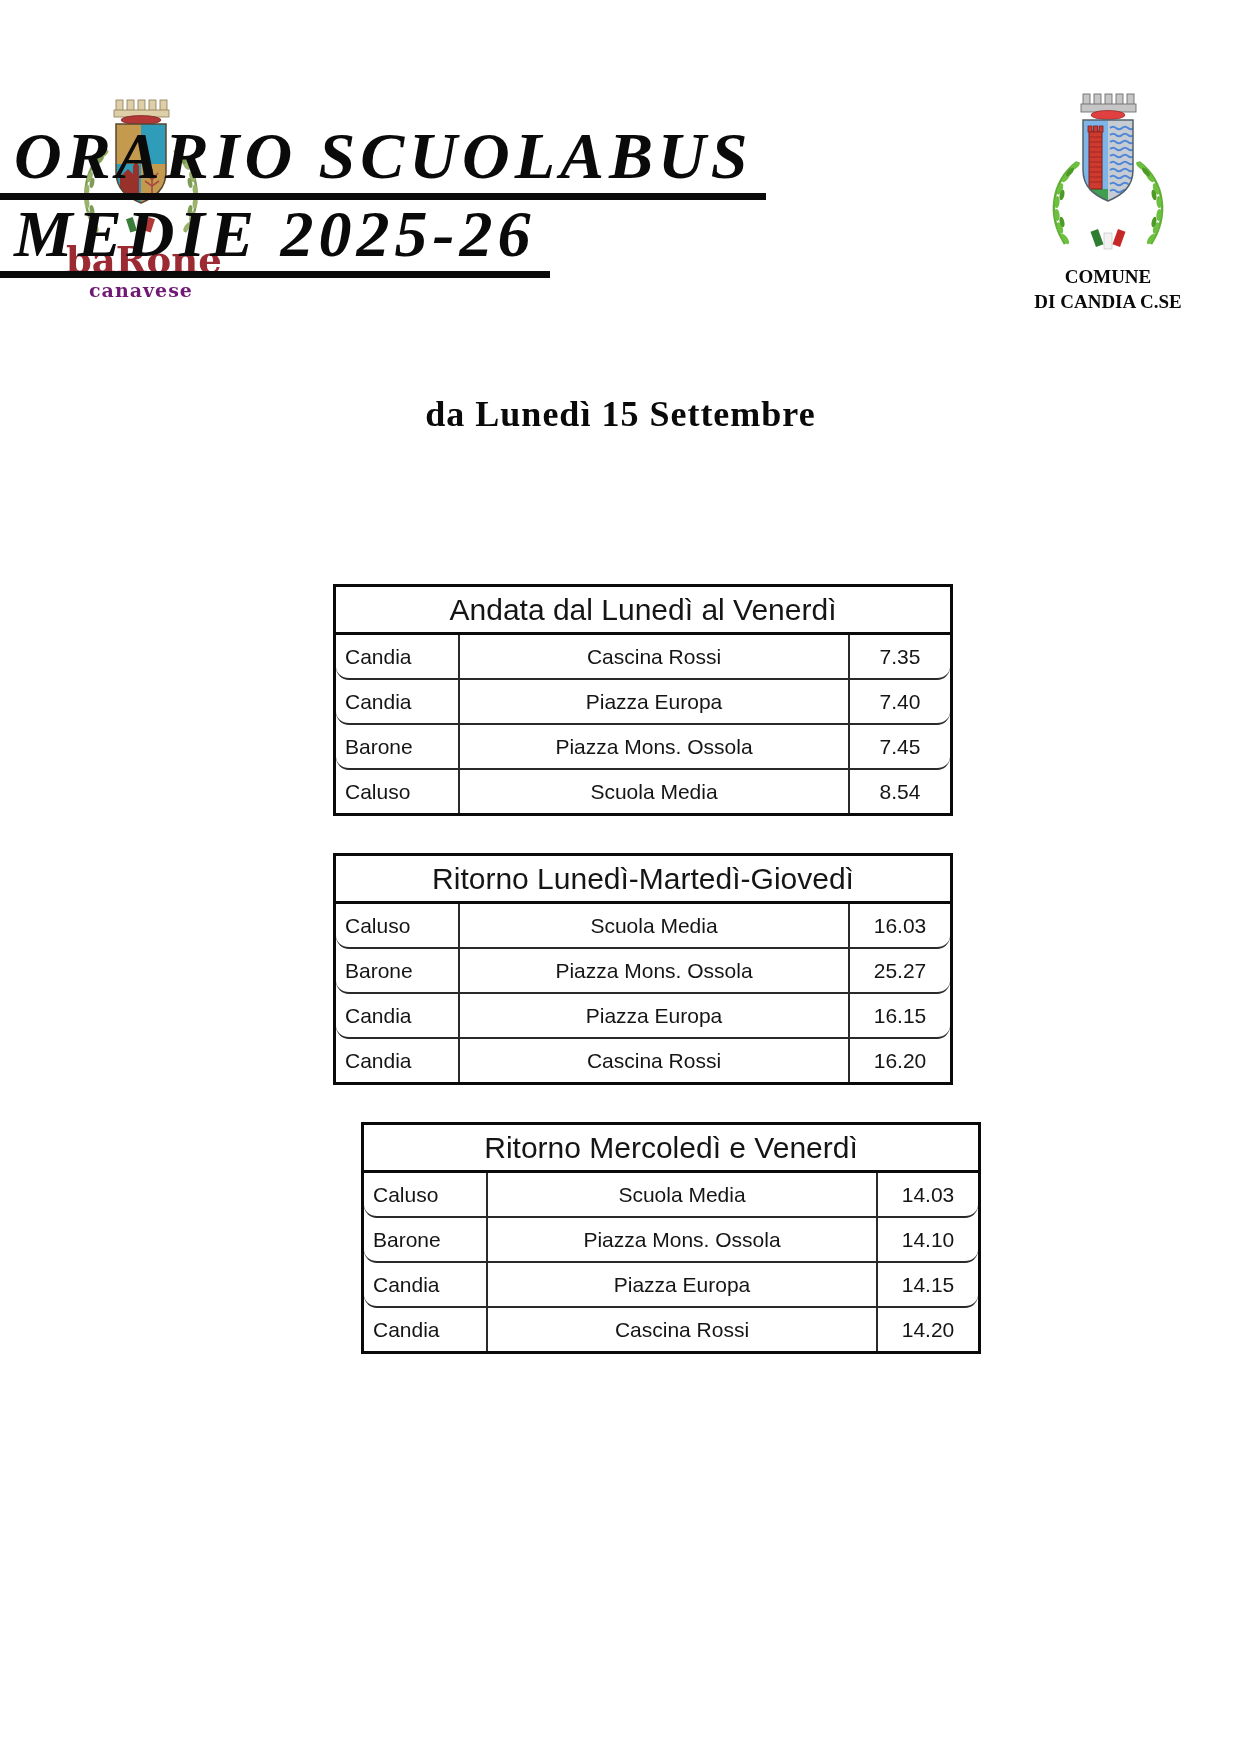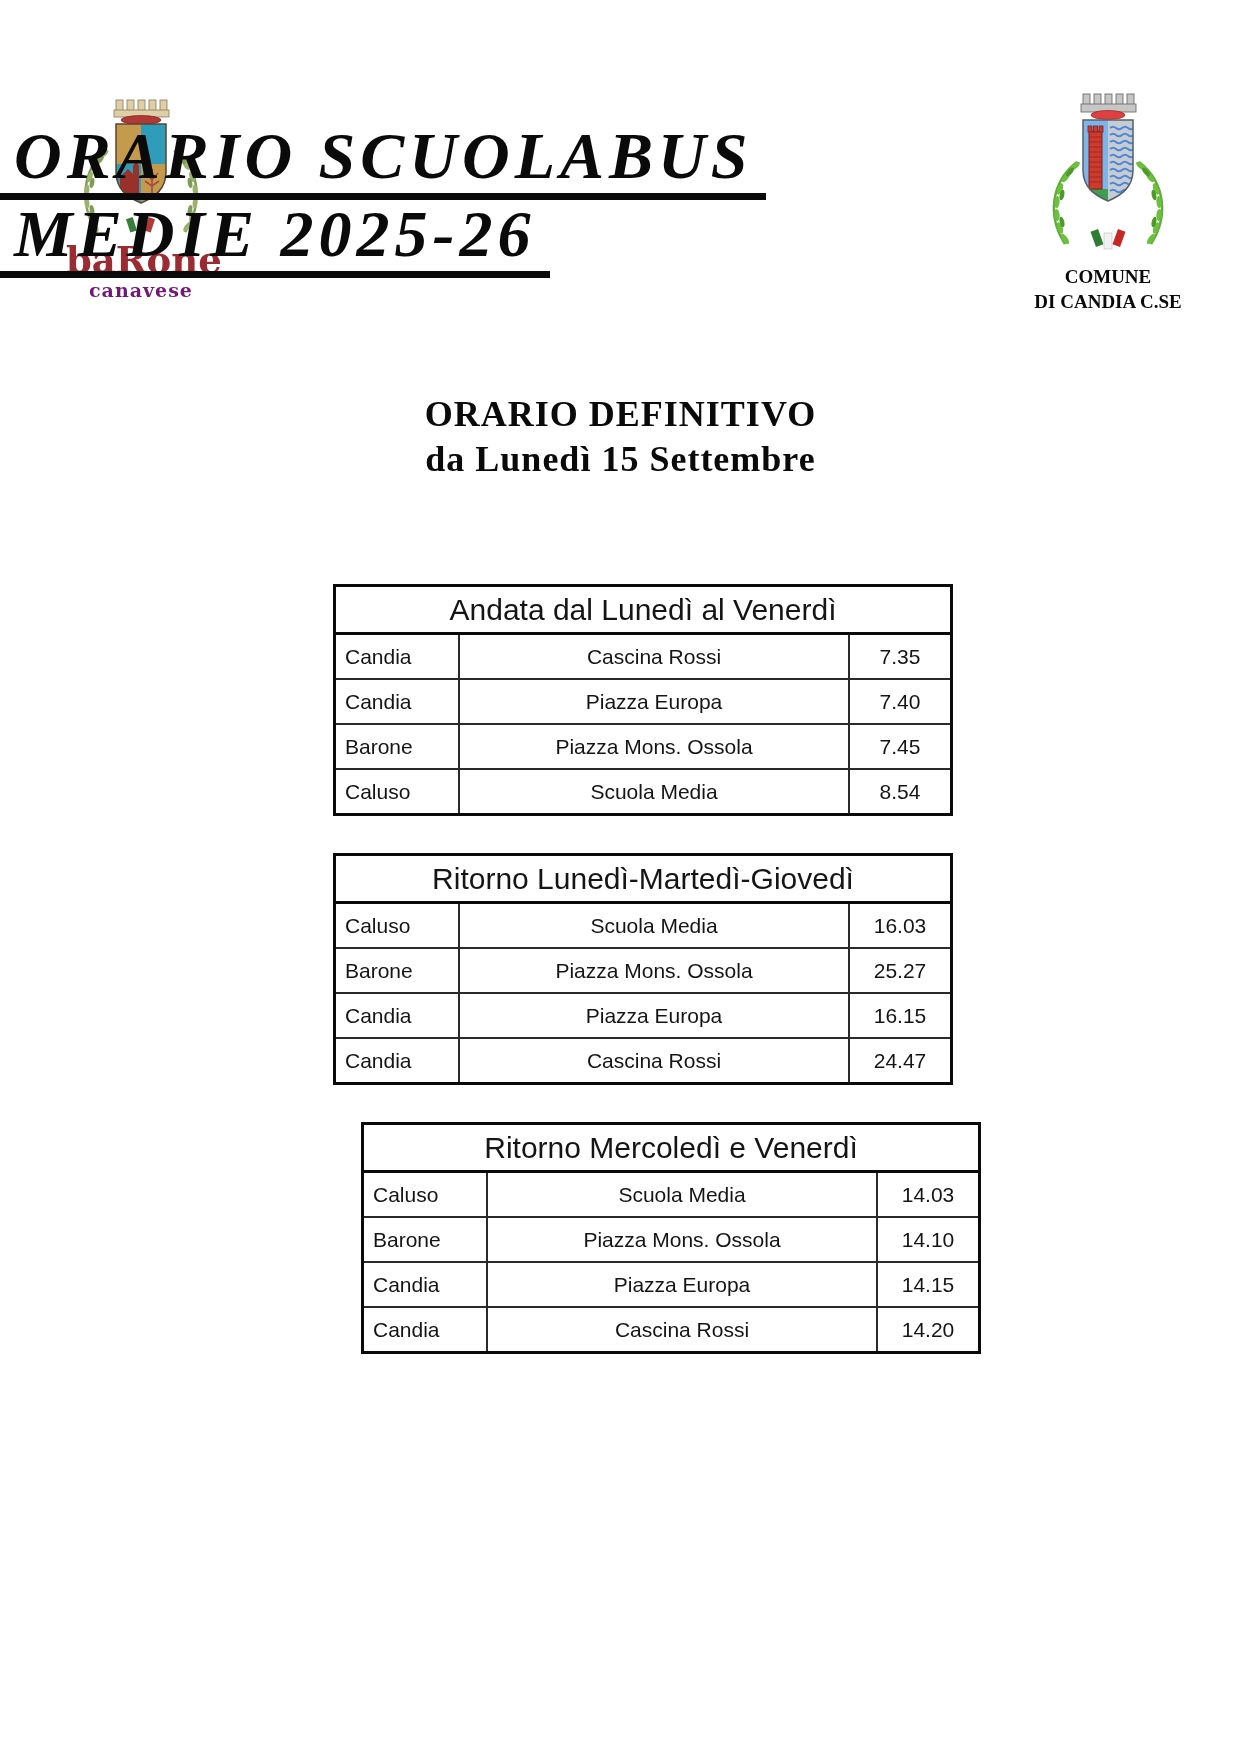--- a/index.html
+++ b/index.html
@@ -46,21 +46,21 @@
   
   .stable{
     position:absolute;left:333px;width:620px;background:#fff;
     border:3px solid #0a0a0a;box-sizing:border-box;
   }
   .t1{top:584px;} .t2{top:853px;} .t3{top:1122px;margin-left:28px;}
   .stable .hdr{
     height:45px;display:flex;align-items:center;justify-content:center;
     border-bottom:3px solid #0a0a0a;font-size:30px;color:#151515;white-space:nowrap;
   }
-  .srow{display:flex;height:43px;border-bottom:2px solid #2a2a2a;}
+  .srow{display:flex;height:43px;border-bottom:2px solid #2a2a2a;border-radius:13px;}
   .srow:last-child{border-bottom:none;}
   .cell{display:flex;align-items:center;font-size:21px;color:#151515;box-sizing:border-box;}
   .c-village{width:124px;border-right:2px solid #2a2a2a;padding-left:9px;}
   .c-stop{flex:1;border-right:2px solid #2a2a2a;justify-content:center;}
   .c-time{width:100px;justify-content:center;}
 </style>
 </head>
 <body>
 
 <div class="page">
@@ -224,21 +224,20 @@
     <div class="candia-caption">COMUNE</div>
     <div class="candia-caption">DI CANDIA C.SE</div>
   </div>
 
   <div class="title-wrap">
     <div class="title-line"><span>ORARIO SCUOLABUS</span></div>
     <div class="title-line"><span>MEDIE 2025-26</span></div>
   </div>
 
   <div class="subtitle">
-    <div>ORARIO DEFINITIVO</div>
     <div>da Lunedì 15 Settembre</div>
   </div>
 
   <div class="stable t1">
     <div class="hdr">Andata dal Lunedì al Venerdì</div>
     <div class="srow">
       <div class="cell c-village">Candia</div>
       <div class="cell c-stop">Cascina Rossi</div>
       <div class="cell c-time">7.35</div>
     </div>
@@ -272,21 +271,21 @@
       <div class="cell c-time">25.27</div>
     </div>
     <div class="srow">
       <div class="cell c-village">Candia</div>
       <div class="cell c-stop">Piazza Europa</div>
       <div class="cell c-time">16.15</div>
     </div>
     <div class="srow">
       <div class="cell c-village">Candia</div>
       <div class="cell c-stop">Cascina Rossi</div>
-      <div class="cell c-time">24.47</div>
+      <div class="cell c-time">16.20</div>
     </div>
   </div>
 
   <div class="stable t3">
     <div class="hdr">Ritorno Mercoledì e Venerdì</div>
     <div class="srow">
       <div class="cell c-village">Caluso</div>
       <div class="cell c-stop">Scuola Media</div>
       <div class="cell c-time">14.03</div>
     </div>

